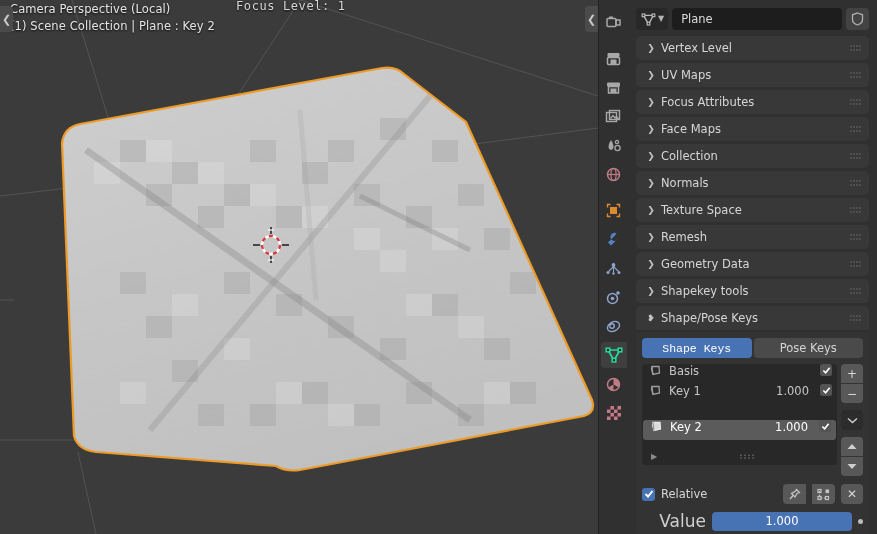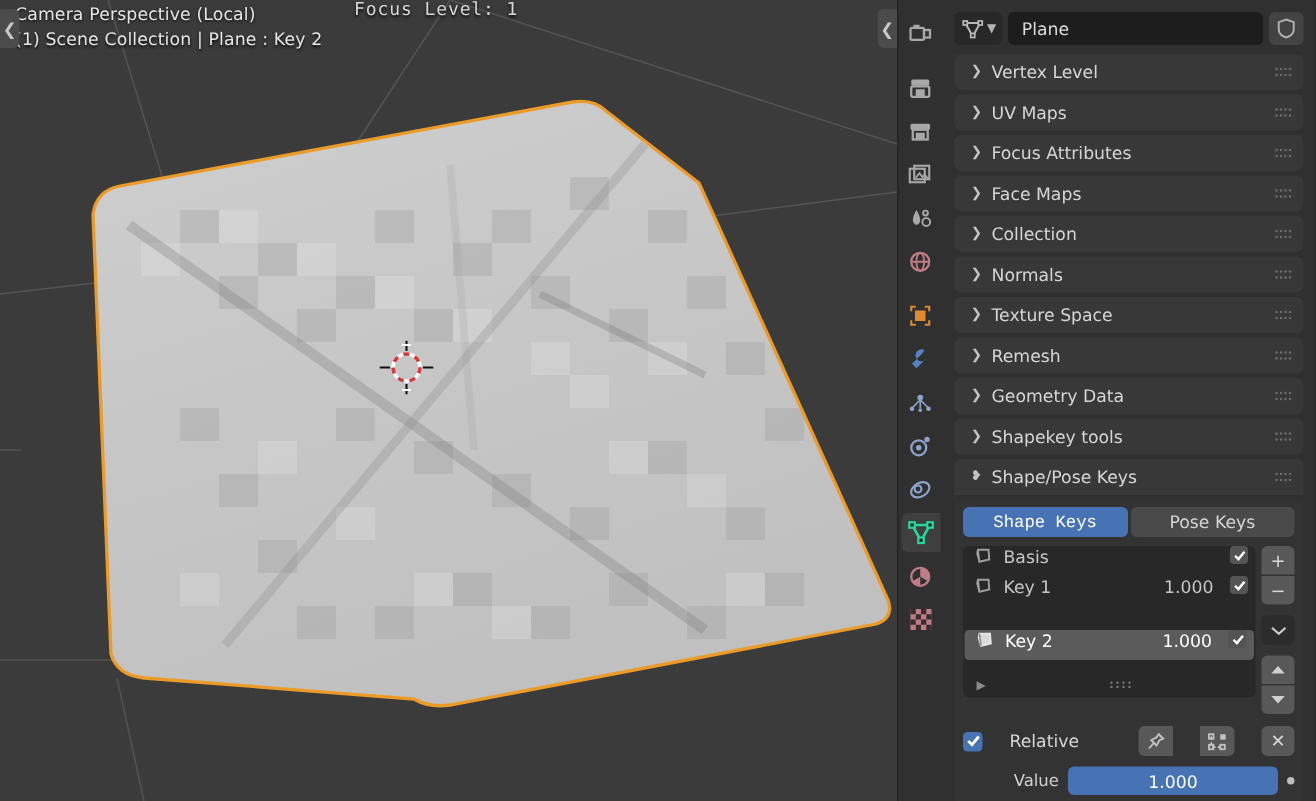--- a/index.html
+++ b/index.html
@@ -178,42 +178,42 @@
     color: #d8d8d8; font-size: 12px; line-height: 1;
   }
   .sb.plus { border-radius: 4px 4px 0 0; }
   .sb.minus { border-radius: 0 0 4px 4px; }
   .sb.spec { background: #2c2c2c; margin-top: 6px; border-radius: 4px; height: 20px; }
   .sb.arrowup { margin-top: 6px; border-radius: 4px 4px 0 0; }
   .sb.arrowdn { border-radius: 0 0 4px 4px; }
 
   .rel-row {
     display: flex; align-items: center;
-    margin-top: 8px; gap: 18px;
+    margin-top: 8px; gap: 6px;
   }
   .cbox-blue {
     width: 13px; height: 13px; border-radius: 3px;
     background: #4772b3;
     display: flex; align-items: center; justify-content: center;
   }
   .rel-label { color: #d6d6d6; font-size: 11.5px; flex: 1; }
   .tgl {
     width: 23px; height: 20px; border-radius: 4px;
     background: #585858;
     display: flex; align-items: center; justify-content: center;
   }
   .tgl.l { border-radius: 4px 0 0 4px; }
   .tgl.r { border-radius: 0 4px 4px 0; }
 
   .value-row {
     display: flex; align-items: center; margin-top: 7px; gap: 6px;
   }
   .value-label {
     width: 64px; text-align: right;
-    color: #d0d0d0; font-size: 11px;
+    color: #d0d0d0; font-size: 17px;
   }
   .slider {
     flex: 1; height: 19px; border-radius: 4px;
     background: #4772b3;
     display: flex; align-items: center; justify-content: center;
     color: #ffffff; font-size: 11.5px;
     position: relative;
   }
   .anim-dot {
     width: 5px; height: 5px; border-radius: 50%;

